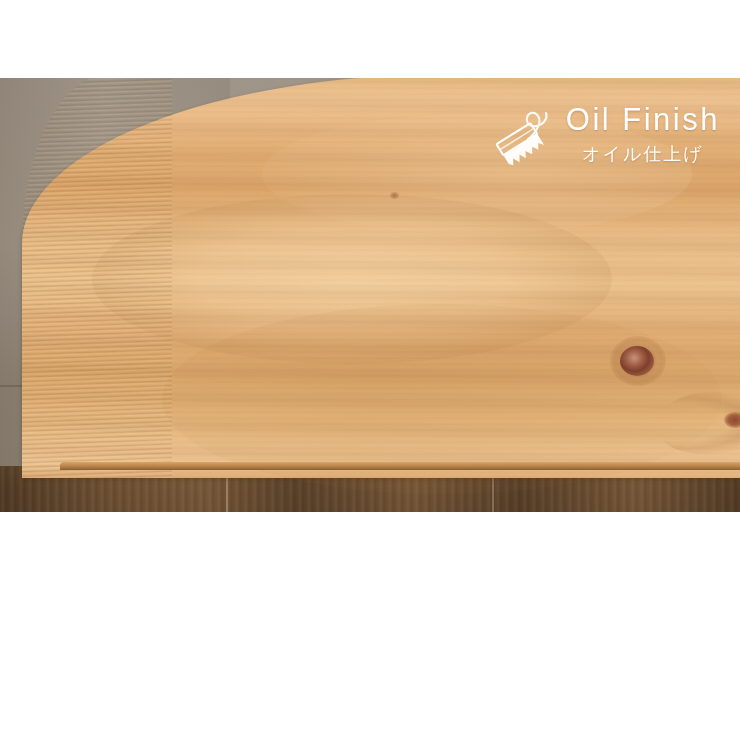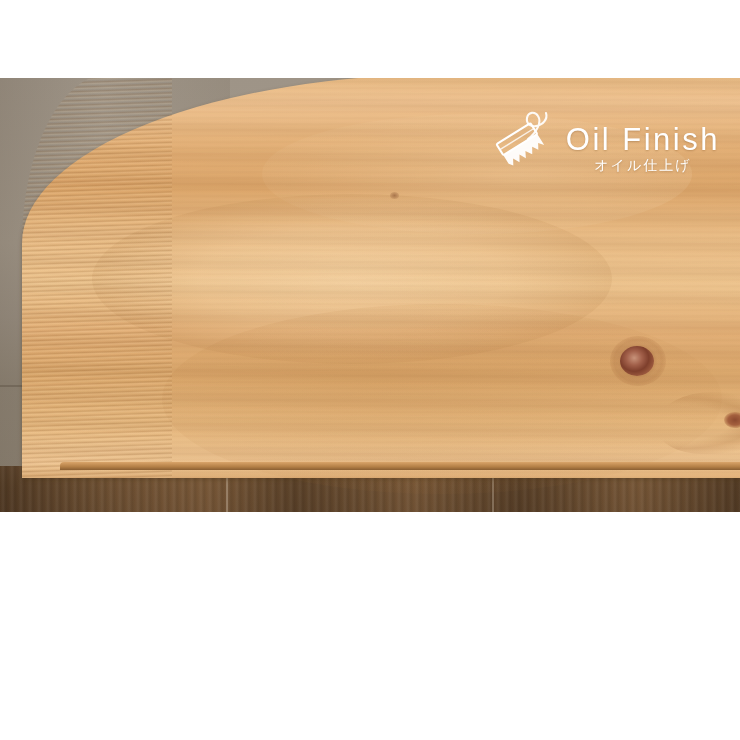--- a/index.html
+++ b/index.html
@@ -259,21 +259,21 @@
         rgba(150,92,44,.18) 58%,
         rgba(150,92,44,.00) 80%);
   }
 
   
   .badge {
     position: absolute;
     right: 16px;
     top: 26px;
     display: flex;
-    align-items: flex-end;
+    align-items: flex-start;
     gap: 10px;
   }
   .brush-icon {
     width: 62px;
     height: 66px;
     flex: 0 0 auto;
     margin-top: 4px;
   }
   .badge-text {
     text-align: center;
@@ -283,24 +283,24 @@
     color: #ffffff;
     font-size: 31px;
     line-height: 1.05;
     letter-spacing: 2.5px;
     font-weight: 300;
     white-space: nowrap;
     text-shadow: 0 1px 2px rgba(110,70,30,.30);
   }
   .badge-sub {
     color: #ffffff;
-    font-size: 14px;
+    font-size: 18px;
     line-height: 1.2;
     letter-spacing: 2px;
-    margin-top: 1px;
+    margin-top: 7px;
     white-space: nowrap;
     text-shadow: 0 1px 2px rgba(110,70,30,.30);
   }
 
   
   .info {
     position: absolute;
     left: 0;
     top: 512px;
     width: 740px;

